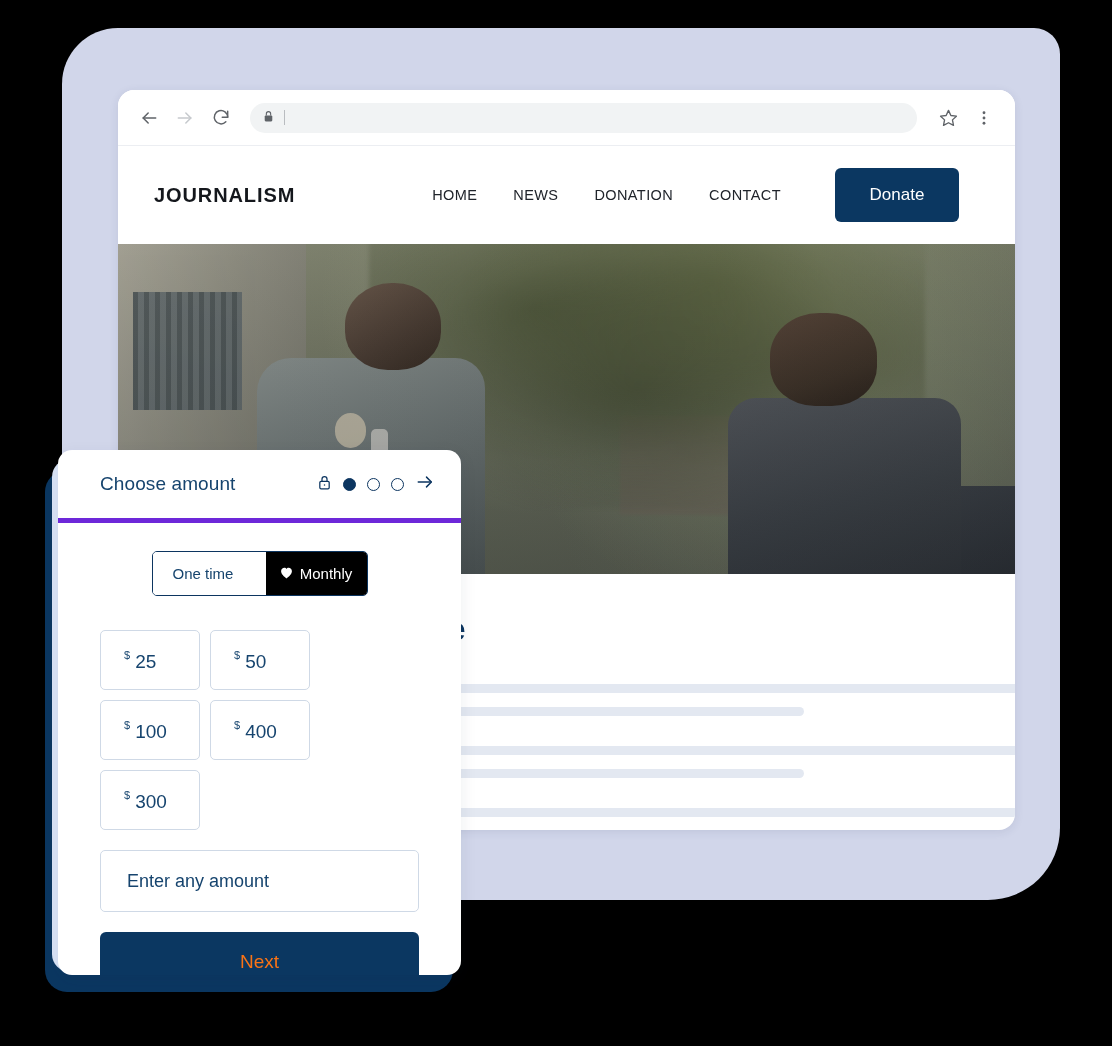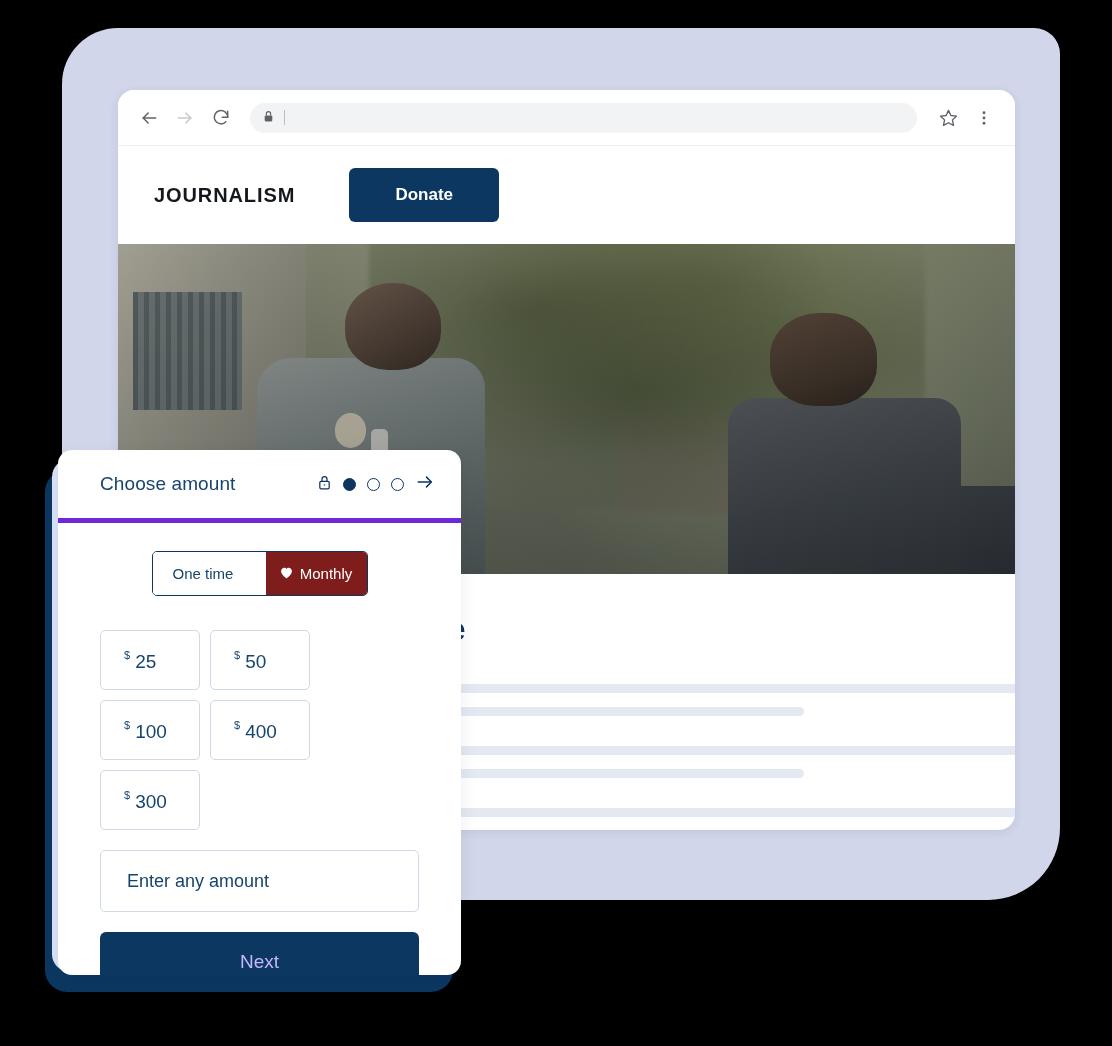--- a/index.html
+++ b/index.html
@@ -110,21 +110,21 @@
     letter-spacing: 0.4px;
     color: #20242b;
     text-decoration: none;
     white-space: nowrap;
   }
   .donate-btn {
     margin-left: 54px;
     background: #0b3761;
     color: #ffffff;
     font-size: 17px;
-    font-weight: 700;
+    font-weight: 400;
     border: none;
     border-radius: 6px;
     width: 150px;
     height: 54px;
     cursor: pointer;
     font-family: "Liberation Sans", sans-serif;
   }
 
   
   .hero {
@@ -369,21 +369,21 @@
     display: flex;
     align-items: center;
     justify-content: center;
     gap: 7px;
     font-size: 15px;
     color: #16446e;
     background: #ffffff;
     cursor: pointer;
   }
   .toggle-opt.active {
-    background: #7f1d1d;
+    background: #000000;
     color: #ffffff;
   }
 
   .amount-grid {
     display: flex;
     flex-wrap: wrap;
     gap: 10px;
     margin-bottom: 20px;
   }
   .amount-btn {
@@ -423,21 +423,21 @@
     color: #16446e;
     font-family: "Liberation Sans", sans-serif;
     margin-bottom: 20px;
   }
   .any-amount::placeholder { color: #16446e; opacity: 1; }
 
   .next-btn {
     width: 100%;
     height: 60px;
     background: #0b3761;
-    color: #c4b5fd;
+    color: #f97316;
     border: none;
     border-radius: 6px;
     font-size: 19px;
     cursor: pointer;
     font-family: "Liberation Sans", sans-serif;
     margin-bottom: 16px;
   }
 </style>
 </head>
 <body>
@@ -486,20 +486,26 @@
             <circle cx="12" cy="5" r="1.9"></circle>
             <circle cx="12" cy="12" r="1.9"></circle>
             <circle cx="12" cy="19" r="1.9"></circle>
           </svg>
       </span>
     </div>
   </div>
 
   <div class="site-header">
     <div class="site-logo">JOURNALISM</div>
+    <nav class="site-nav">
+      <a href="#">HOME</a>
+      <a href="#">NEWS</a>
+      <a href="#">DONATION</a>
+      <a href="#">CONTACT</a>
+    </nav>
     <button class="donate-btn">Donate</button>
   </div>
 
   <div class="hero">
     <div class="hero-sky"></div>
     <div class="hero-wall"></div>
     <div class="hero-bldg"></div>
     <div class="hero-foliage"></div>
     <div class="fig-officer">
       <div class="body"></div>

